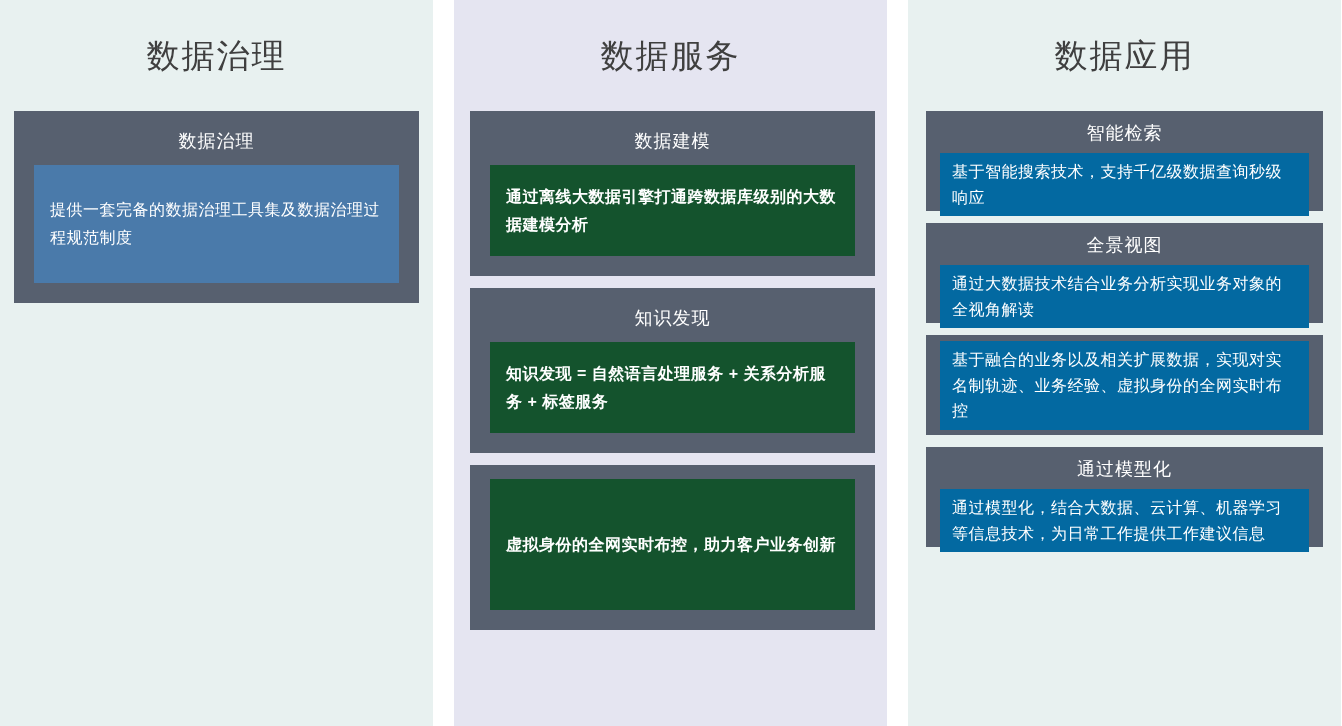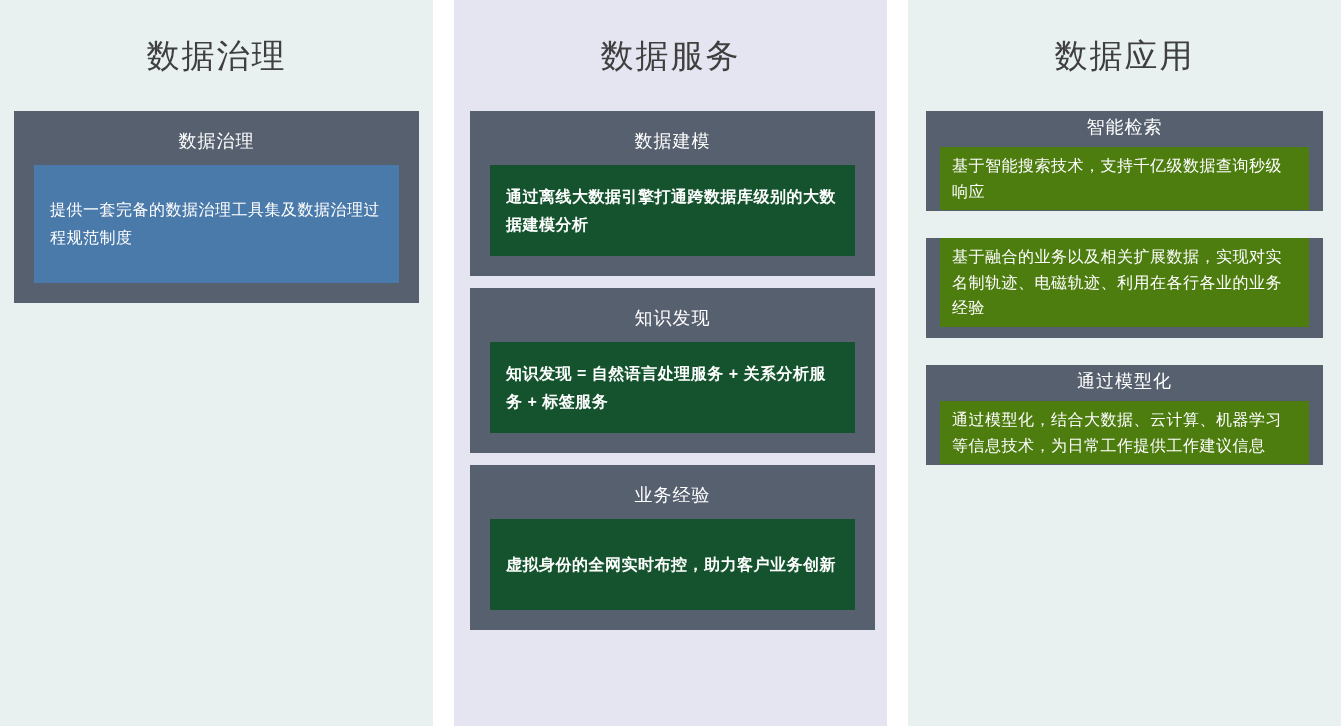--- a/index.html
+++ b/index.html
@@ -63,23 +63,23 @@
 
   
   .col-governance .card { margin: 0 14px 14px 14px; height: 192px; }
   .col-governance .card-body { background: #4a7aaa; }
 
   
   .col-service .card { margin: 0 12px 12px 16px; height: 165px; }
   .col-service .card-body { background: #14532d; font-weight: bold; }
 
   
-  .col-application .card { margin: 0 18px 27px 18px; height: 100px; padding: 0 14px 14px 14px; }
+  .col-application .card { margin: 0 18px 12px 18px; height: 100px; padding: 6px 14px 14px 14px; }
   .col-application .card-header { margin: 4px 0 8px 0; }
-  .col-application .card-body { background: #4d7c0f; padding: 6px 12px; line-height: 1.6; }
+  .col-application .card-body { background: #0369a1; padding: 6px 12px; line-height: 1.6; }
 </style>
 </head>
 <body>
 
 <div class="board">
 
   <div class="column col-governance">
     <h2 class="column-title">数据治理</h2>
 
     <div class="card">
@@ -101,41 +101,46 @@
     </div>
 
     <div class="card">
       <div class="card-header">知识发现</div>
       <div class="card-body">
         <span>知识发现 = 自然语言处理服务 + 关系分析服务 + 标签服务</span>
       </div>
     </div>
 
     <div class="card">
-      <div class="card-header">业务经验</div>
       <div class="card-body">
         <span>虚拟身份的全网实时布控，助力客户业务创新</span>
       </div>
     </div>
   </div>
 
   <div class="column col-application">
     <h2 class="column-title">数据应用</h2>
 
     <div class="card">
       <div class="card-header">智能检索</div>
       <div class="card-body">
         <span>基于智能搜索技术，支持千亿级数据查询秒级响应</span>
       </div>
     </div>
 
+    <div class="card">
+      <div class="card-header">全景视图</div>
+      <div class="card-body">
+        <span>通过大数据技术结合业务分析实现业务对象的全视角解读</span>
+      </div>
+    </div>
 
     <div class="card">
       <div class="card-body">
-        <span>基于融合的业务以及相关扩展数据，实现对实名制轨迹、电磁轨迹、利用在各行各业的业务经验</span>
+        <span>基于融合的业务以及相关扩展数据，实现对实名制轨迹、业务经验、虚拟身份的全网实时布控</span>
       </div>
     </div>
 
     <div class="card">
       <div class="card-header">通过模型化</div>
       <div class="card-body">
         <span>通过模型化，结合大数据、云计算、机器学习等信息技术，为日常工作提供工作建议信息</span>
       </div>
     </div>
   </div>

